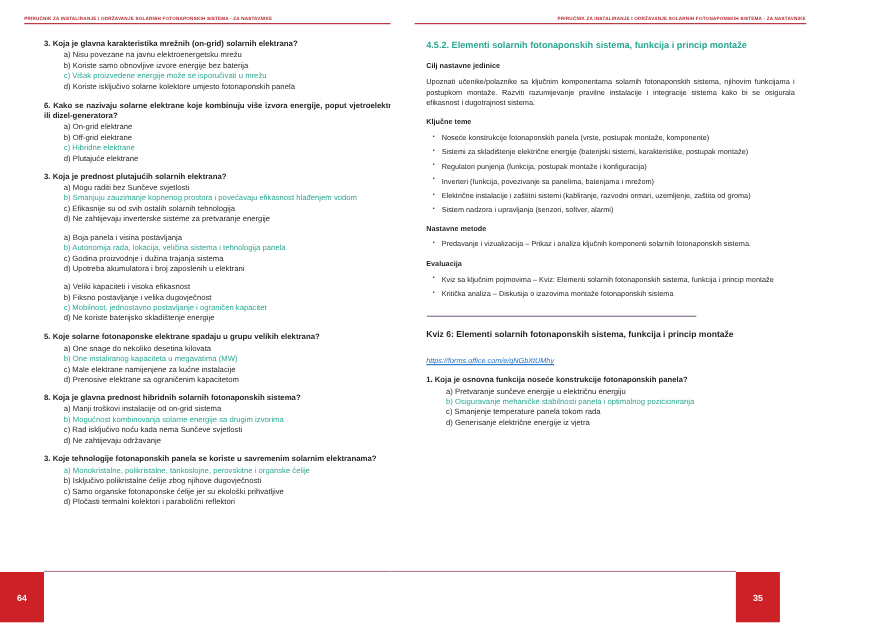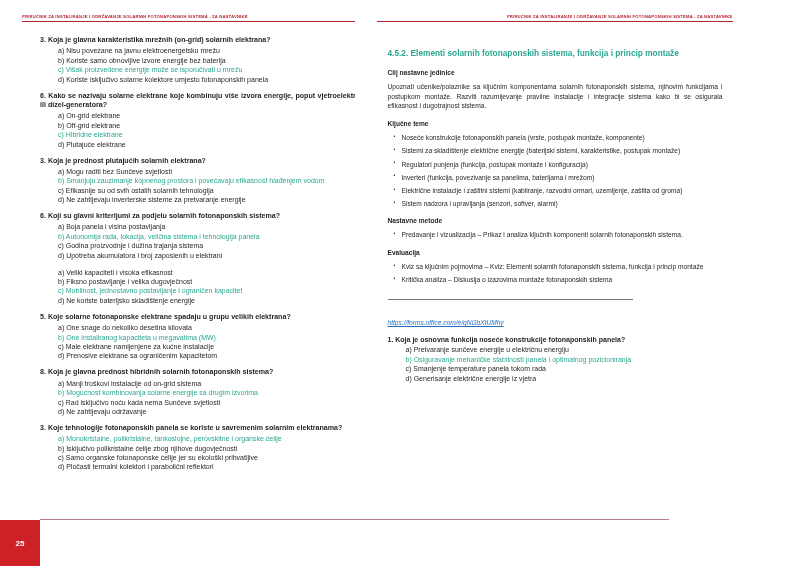--- a/index.html
+++ b/index.html
@@ -34,21 +34,21 @@
     line-height: 1.33; text-align: justify;
   }
   .opts { margin-top: 1px; padding-left: 18px; }
   .opt {
     font-size: 7.0px; color: #231f20; line-height: 1.345;
     white-space: nowrap;
   }
   .opt.correct { color: #2aa791; }
 
   
-  .body-right { position: absolute; top: 48px; left: 33px; width: 335px; }
+  .body-right { position: absolute; top: 36px; left: 33px; width: 335px; }
   .sec-title {
     font-size: 8.3px; font-weight: 700; color: #2aa791;
     line-height: 1.3; margin-bottom: 10px;
   }
   .sub-head {
     font-size: 6.6px; font-weight: 700; color: #231f20;
     margin-top: 9px; margin-bottom: 6px;
   }
   .para {
     font-size: 6.7px; color: #231f20; line-height: 1.47;
@@ -131,21 +131,20 @@
         <div class="q-block">
           <div class="q-text">3. Koja je prednost plutajućih solarnih elektrana?</div>
           <div class="opts">
             <div class="opt">a) Mogu raditi bez Sunčeve svjetlosti</div>
             <div class="opt correct">b) Smanjuju zauzimanje kopnenog prostora i povećavaju efikasnost hlađenjem vodom</div>
             <div class="opt">c) Efikasnije su od svih ostalih solarnih tehnologija</div>
             <div class="opt">d) Ne zahtijevaju inverterske sisteme za pretvaranje energije</div>
           </div>
         </div>
         <div class="q-block">
-          <div class="q-text">6. Koji su glavni kriterijumi za podjelu solarnih fotonaponskih sistema?</div>
           <div class="opts">
             <div class="opt">a) Boja panela i visina postavljanja</div>
             <div class="opt correct">b) Autonomija rada, lokacija, veličina sistema i tehnologija panela</div>
             <div class="opt">c) Godina proizvodnje i dužina trajanja sistema</div>
             <div class="opt">d) Upotreba akumulatora i broj zaposlenih u elektrani</div>
           </div>
         </div>
         <div class="q-block">
           <div class="opts">
             <div class="opt">a) Veliki kapaciteti i visoka efikasnost</div>
@@ -177,21 +176,21 @@
           <div class="opts">
             <div class="opt correct">a) Monokristalne, polikristalne, tankoslojne, perovskitne i organske ćelije</div>
             <div class="opt">b) Isključivo polikristalne ćelije zbog njihove dugovječnosti</div>
             <div class="opt">c) Samo organske fotonaponske ćelije jer su ekološki prihvatljive</div>
             <div class="opt">d) Pločasti termalni kolektori i parabolični reflektori</div>
           </div>
         </div>
       </div>
 
     <div class="foot-rule"></div>
-    <div class="pg-box">25</div>
+    <div class="pg-box">64</div>
   </div>
 
   <div class="page page-right">
 
     <div class="rh-wrap">
       <div class="rh-text">PRIRUČNIK ZA INSTALIRANJE I ODRŽAVANJE SOLARNIH FOTONAPONSKIH SISTEMA - ZA NASTAVNIKE</div>
       <div class="rh-rule"></div>
     </div>
 
     <div class="body-right">
@@ -216,31 +215,33 @@
         </ul>
 
       <div class="sub-head">Evaluacija</div>
       <ul class="bul" id="evaluation-list">
           <li>Kviz sa ključnim pojmovima – Kviz: Elementi solarnih fotonaponskih sistema, funkcija i princip montaže</li>
           <li>Kritička analiza – Diskusija o izazovima montaže fotonaponskih sistema</li>
         </ul>
 
       <div class="divider"></div>
 
+      <div class="quiz-title">Kviz 6: Elementi solarnih fotonaponskih sistema, funkcija i princip montaže</div>
       <a class="quiz-link" href="#">https://forms.office.com/e/qNGbXtUMhy</a>
 
       <div id="quiz-questions">
           <div class="q-block">
             <div class="qz-q">1. Koja je osnovna funkcija noseće konstrukcije fotonaponskih panela?</div>
             <div class="opts">
               <div class="opt">a) Pretvaranje sunčeve energije u električnu energiju</div>
               <div class="opt correct">b) Osiguravanje mehaničke stabilnosti panela i optimalnog pozicioniranja</div>
               <div class="opt">c) Smanjenje temperature panela tokom rada</div>
               <div class="opt">d) Generisanje električne energije iz vjetra</div>
             </div>
           </div>
         </div>
     </div>
 
     <div class="foot-rule"></div>
+    <div class="pg-box">35</div>
   </div>
 
 </div>
 
 </body></html>

